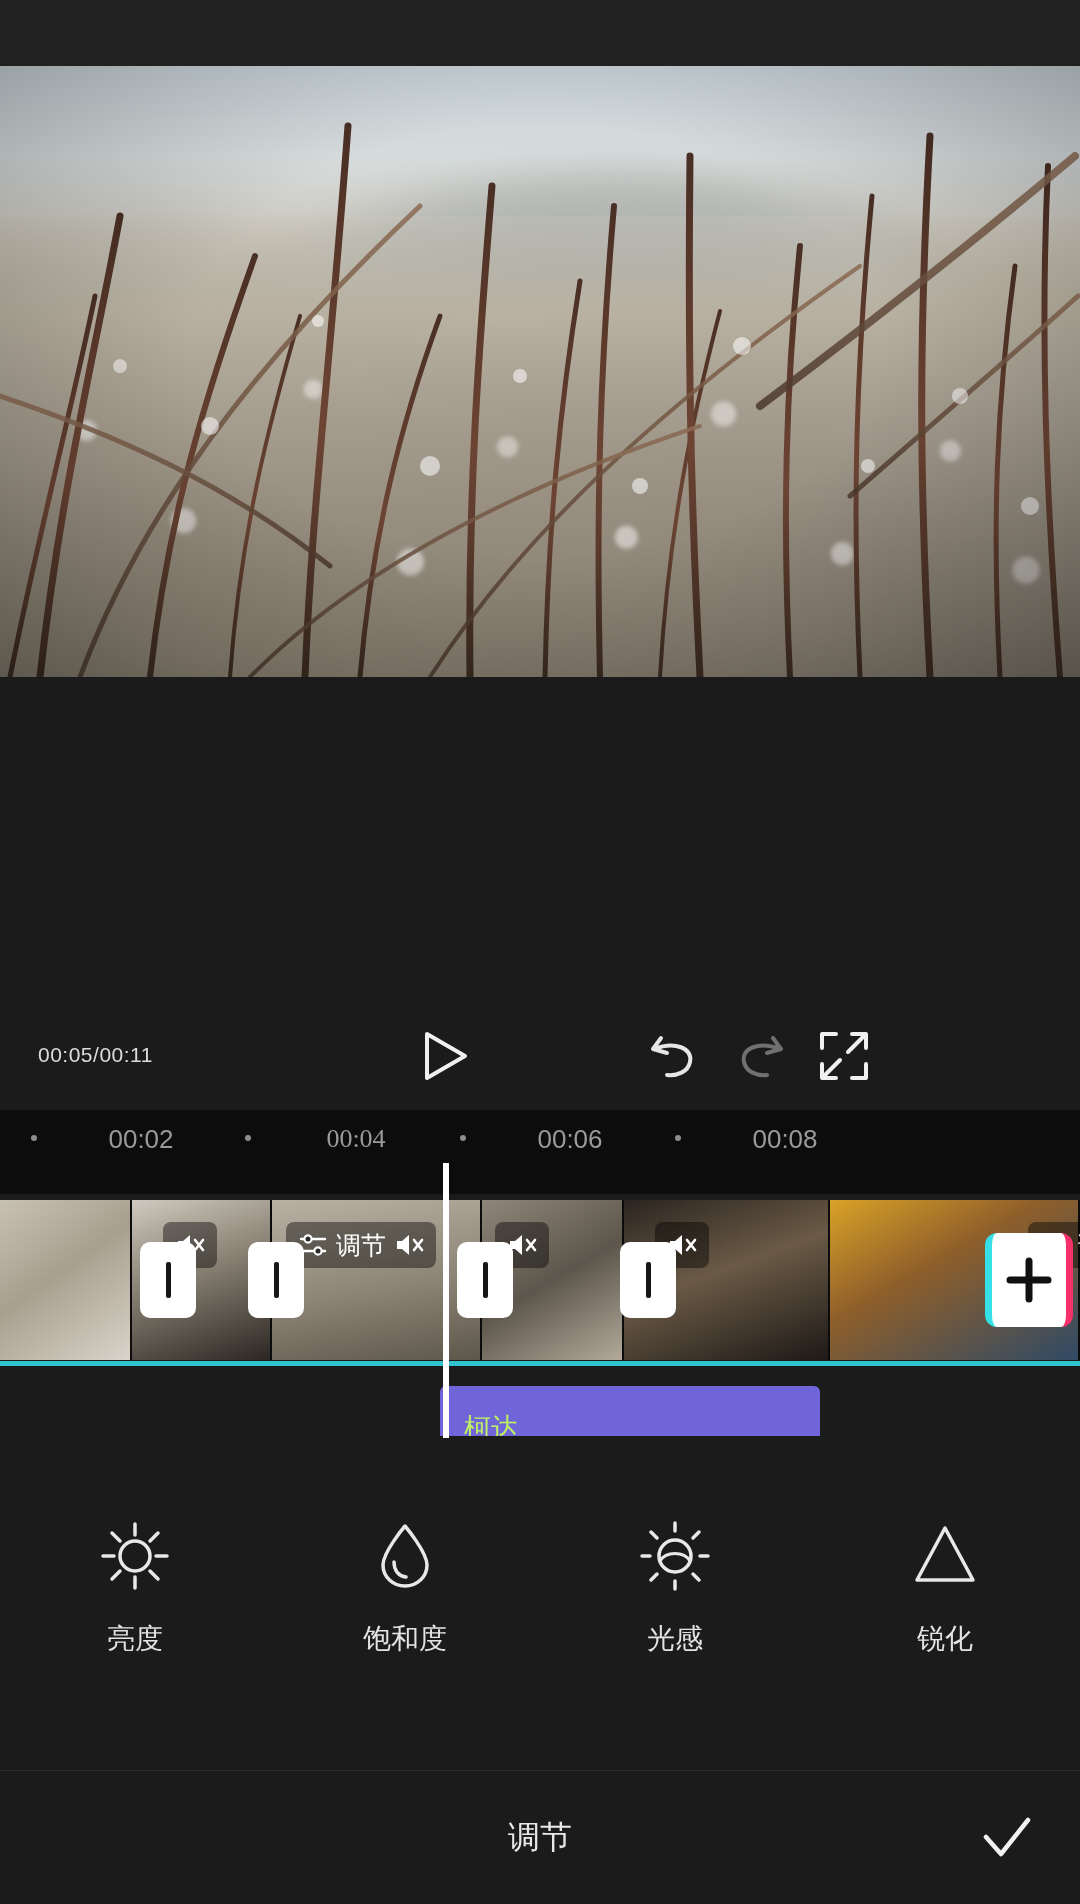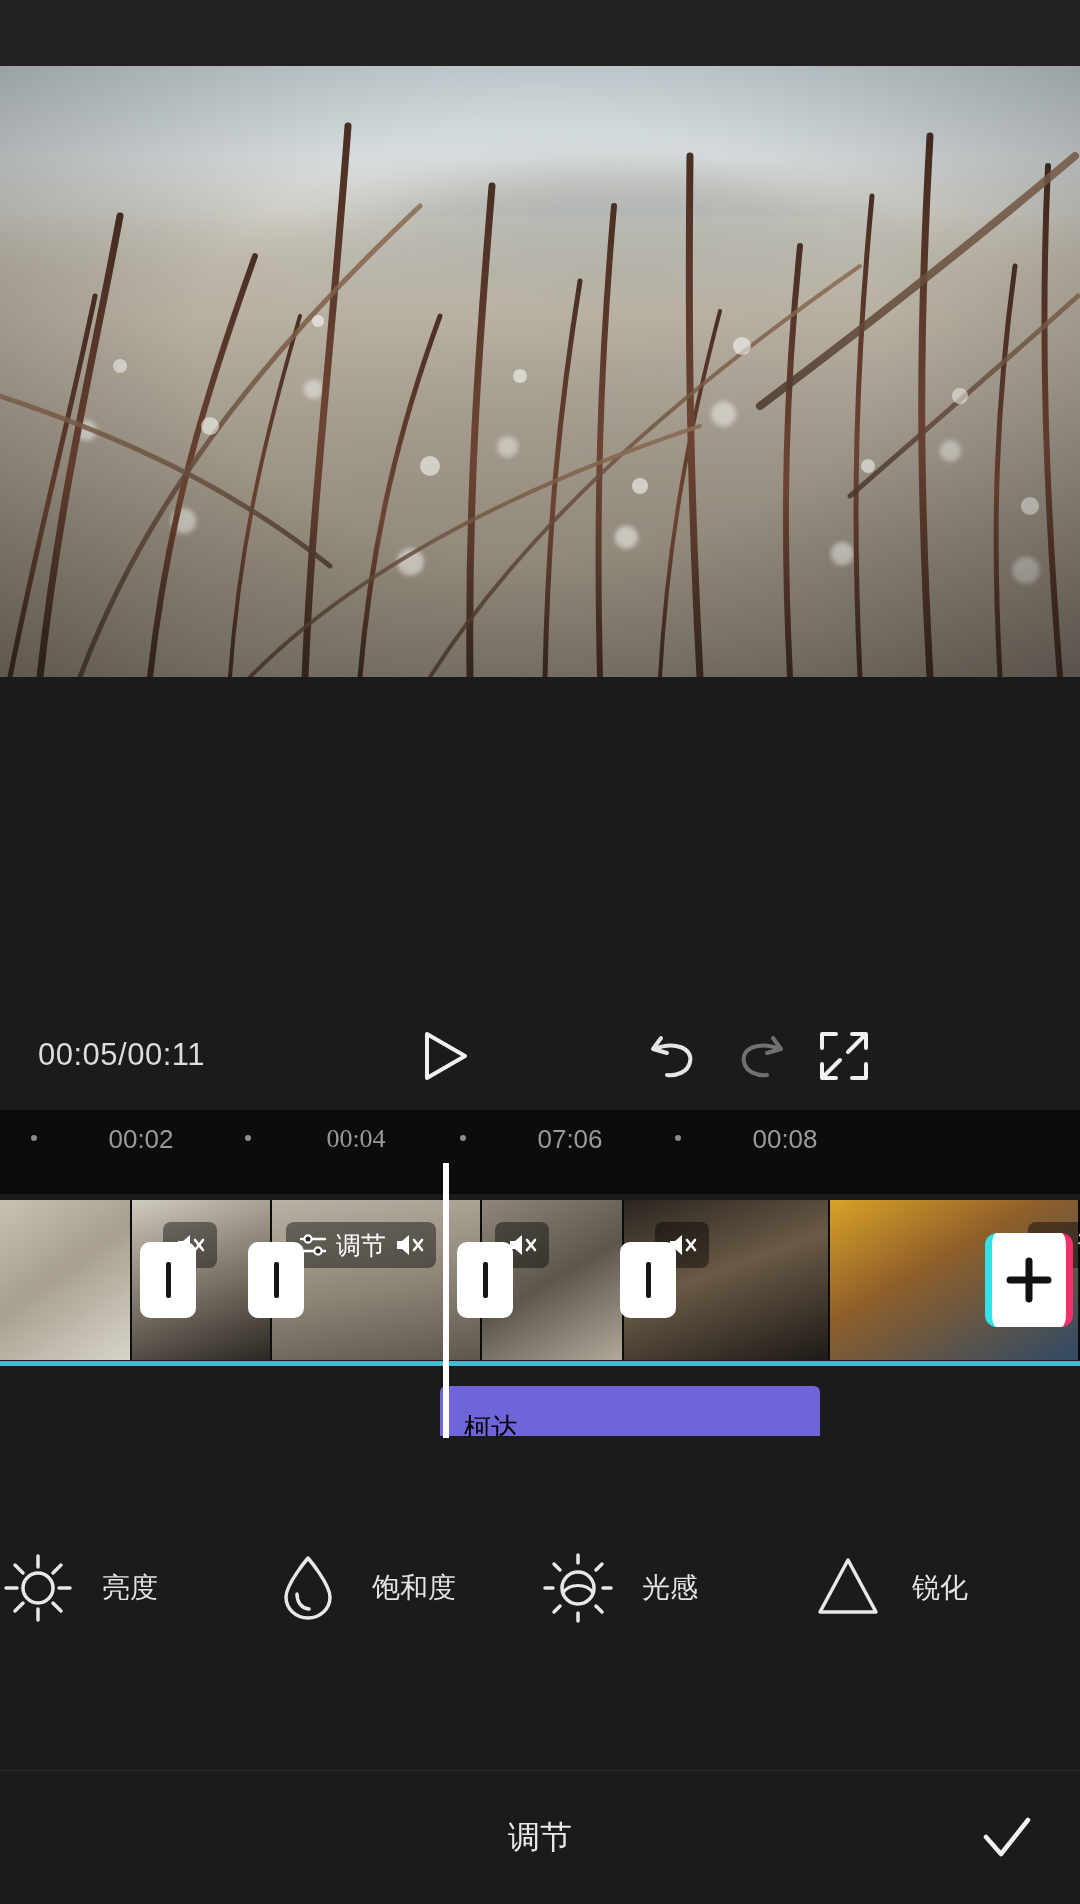--- a/index.html
+++ b/index.html
@@ -59,21 +59,21 @@
   .grass-svg { position:absolute; left:0; top:0; width:1080px; height:611px; }
   .vignette {
     position:absolute; inset:0;
     background:radial-gradient(ellipse at 50% 45%, rgba(0,0,0,0) 45%, rgba(0,0,0,.28) 100%);
   }
 
   
   .playerbar { position:absolute; left:0; top:1000px; width:1080px; height:110px; background:#1b1b1b; }
   .time-label {
     position:absolute; left:38px; top:0; height:110px; line-height:110px;
-    color:#dcdcdc; font-size:31px; letter-spacing:.5px;
+    color:#dcdcdc; font-size:21px; letter-spacing:.5px;
   }
   .play-btn { position:absolute; left:417px; top:30px; width:56px; height:52px; cursor:pointer; }
   .undo-btn { position:absolute; left:645px; top:32px; width:56px; height:48px; cursor:pointer; }
   .redo-btn { position:absolute; left:733px; top:32px; width:56px; height:48px; cursor:pointer; opacity:.42; }
   .full-btn { position:absolute; left:818px; top:30px; width:52px; height:52px; cursor:pointer; }
 
   
   .timeline { position:absolute; left:0; top:1110px; width:1080px; height:84px; background:#0c0c0c; }
   .ruler { position:absolute; left:0; top:0; width:1080px; height:60px; }
   .tick-label {
@@ -113,32 +113,32 @@
   }
   .add-clip svg { display:block; }
 
   .cyan-line { position:absolute; left:0; top:1361px; width:1080px; height:5px; background:#2fc3cf; }
 
   
   .purple-track-area { position:absolute; left:0; top:1366px; width:1080px; height:70px; background:#1b1b1b; overflow:hidden; }
   .purple-clip {
     position:absolute; left:440px; top:20px; width:380px; height:60px;
     background:#6f64d8; border-radius:6px 6px 0 0;
-    color:#000000; font-size:27px; padding:24px 0 0 24px; overflow:hidden;
+    color:#bef264; font-size:27px; padding:24px 0 0 24px; overflow:hidden;
   }
 
   
   .playhead { position:absolute; left:443px; top:1163px; width:6px; height:275px; background:#ffffff; z-index:40; }
 
   
   .tools {
     position:absolute; left:0; top:1436px; width:1080px; height:304px;
     background:#1b1b1b; display:flex; align-items:center;
   }
-  .tool { flex:1 1 0; display:flex; flex-direction:row; align-items:center; gap:26px; cursor:pointer; }
+  .tool { flex:1 1 0; display:flex; flex-direction:column; align-items:center; gap:26px; cursor:pointer; }
   .tool .ti { width:76px; height:76px; display:flex; align-items:center; justify-content:center; }
   .tool .tl { color:#e3e3e3; font-size:28px; }
 
   .divider { position:absolute; left:0; top:1770px; width:1080px; height:1px; background:#2c2c2c; }
 
   
   .bottombar { position:absolute; left:0; top:1771px; width:1080px; height:133px; background:#1b1b1b; }
   .bottom-title {
     position:absolute; left:0; top:0; width:1080px; height:133px;
     display:flex; align-items:center; justify-content:center;
@@ -255,21 +255,21 @@
   </div>
 
   <div class="timeline">
     <div class="ruler" id="ruler">
         <div class="tick-dot" style="left: 34px;"></div>
         <div class="tick-dot" style="left: 248px;"></div>
         <div class="tick-dot" style="left: 463px;"></div>
         <div class="tick-dot" style="left: 678px;"></div>
         <div class="tick-label" style="left: 141px;">00:02</div>
         <div class="tick-label" style="left: 356px; font-family: Liberation Serif, serif;">00:04</div>
-        <div class="tick-label" style="left: 570px;">07:06</div>
+        <div class="tick-label" style="left: 570px;">00:06</div>
         <div class="tick-label" style="left: 785px;">00:08</div>
       </div>
   </div>
 
   <div class="clips-track" id="clips">
       <div class="clip" style="left: 0px; width: 132px;">
         <div class="thumb" style="background: linear-gradient(145deg, rgb(200, 194, 180) 0%, rgb(168, 159, 142) 45%, rgb(217, 213, 203) 100%);"></div>
       </div>
       <div class="clip-sep" style="left: 130px;"></div>
       <div class="clip" style="left: 132px; width: 140px;">

